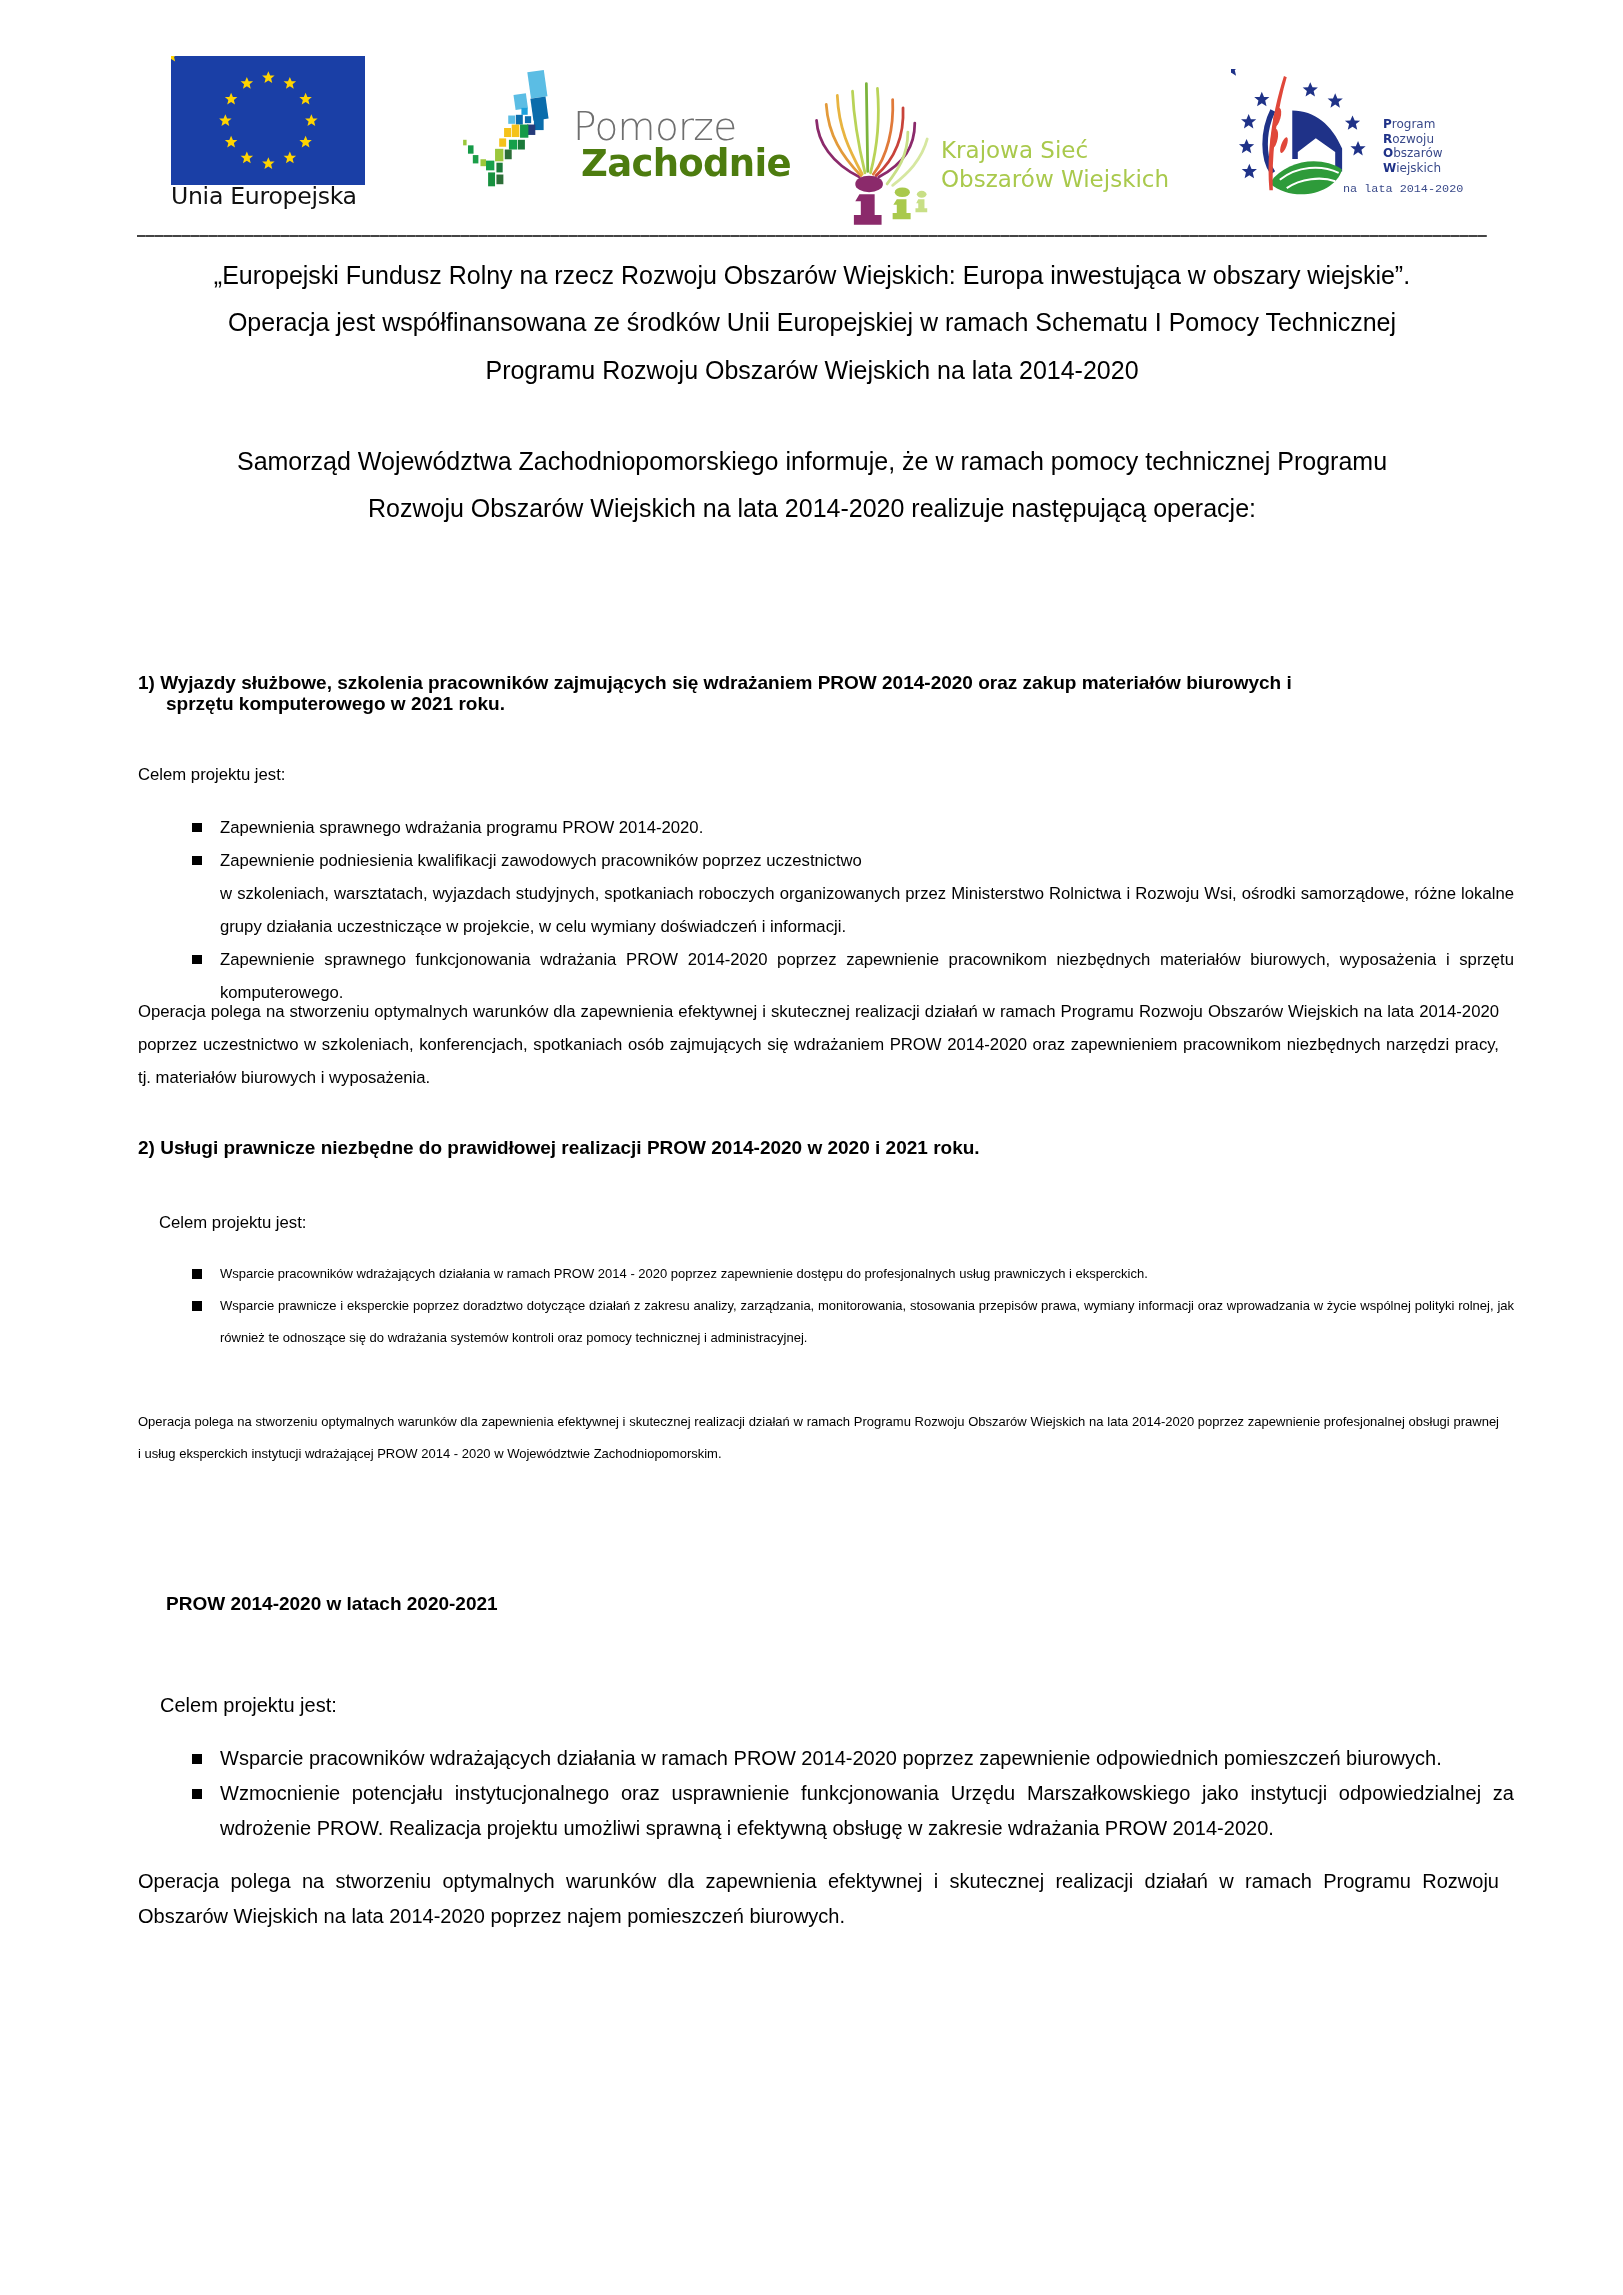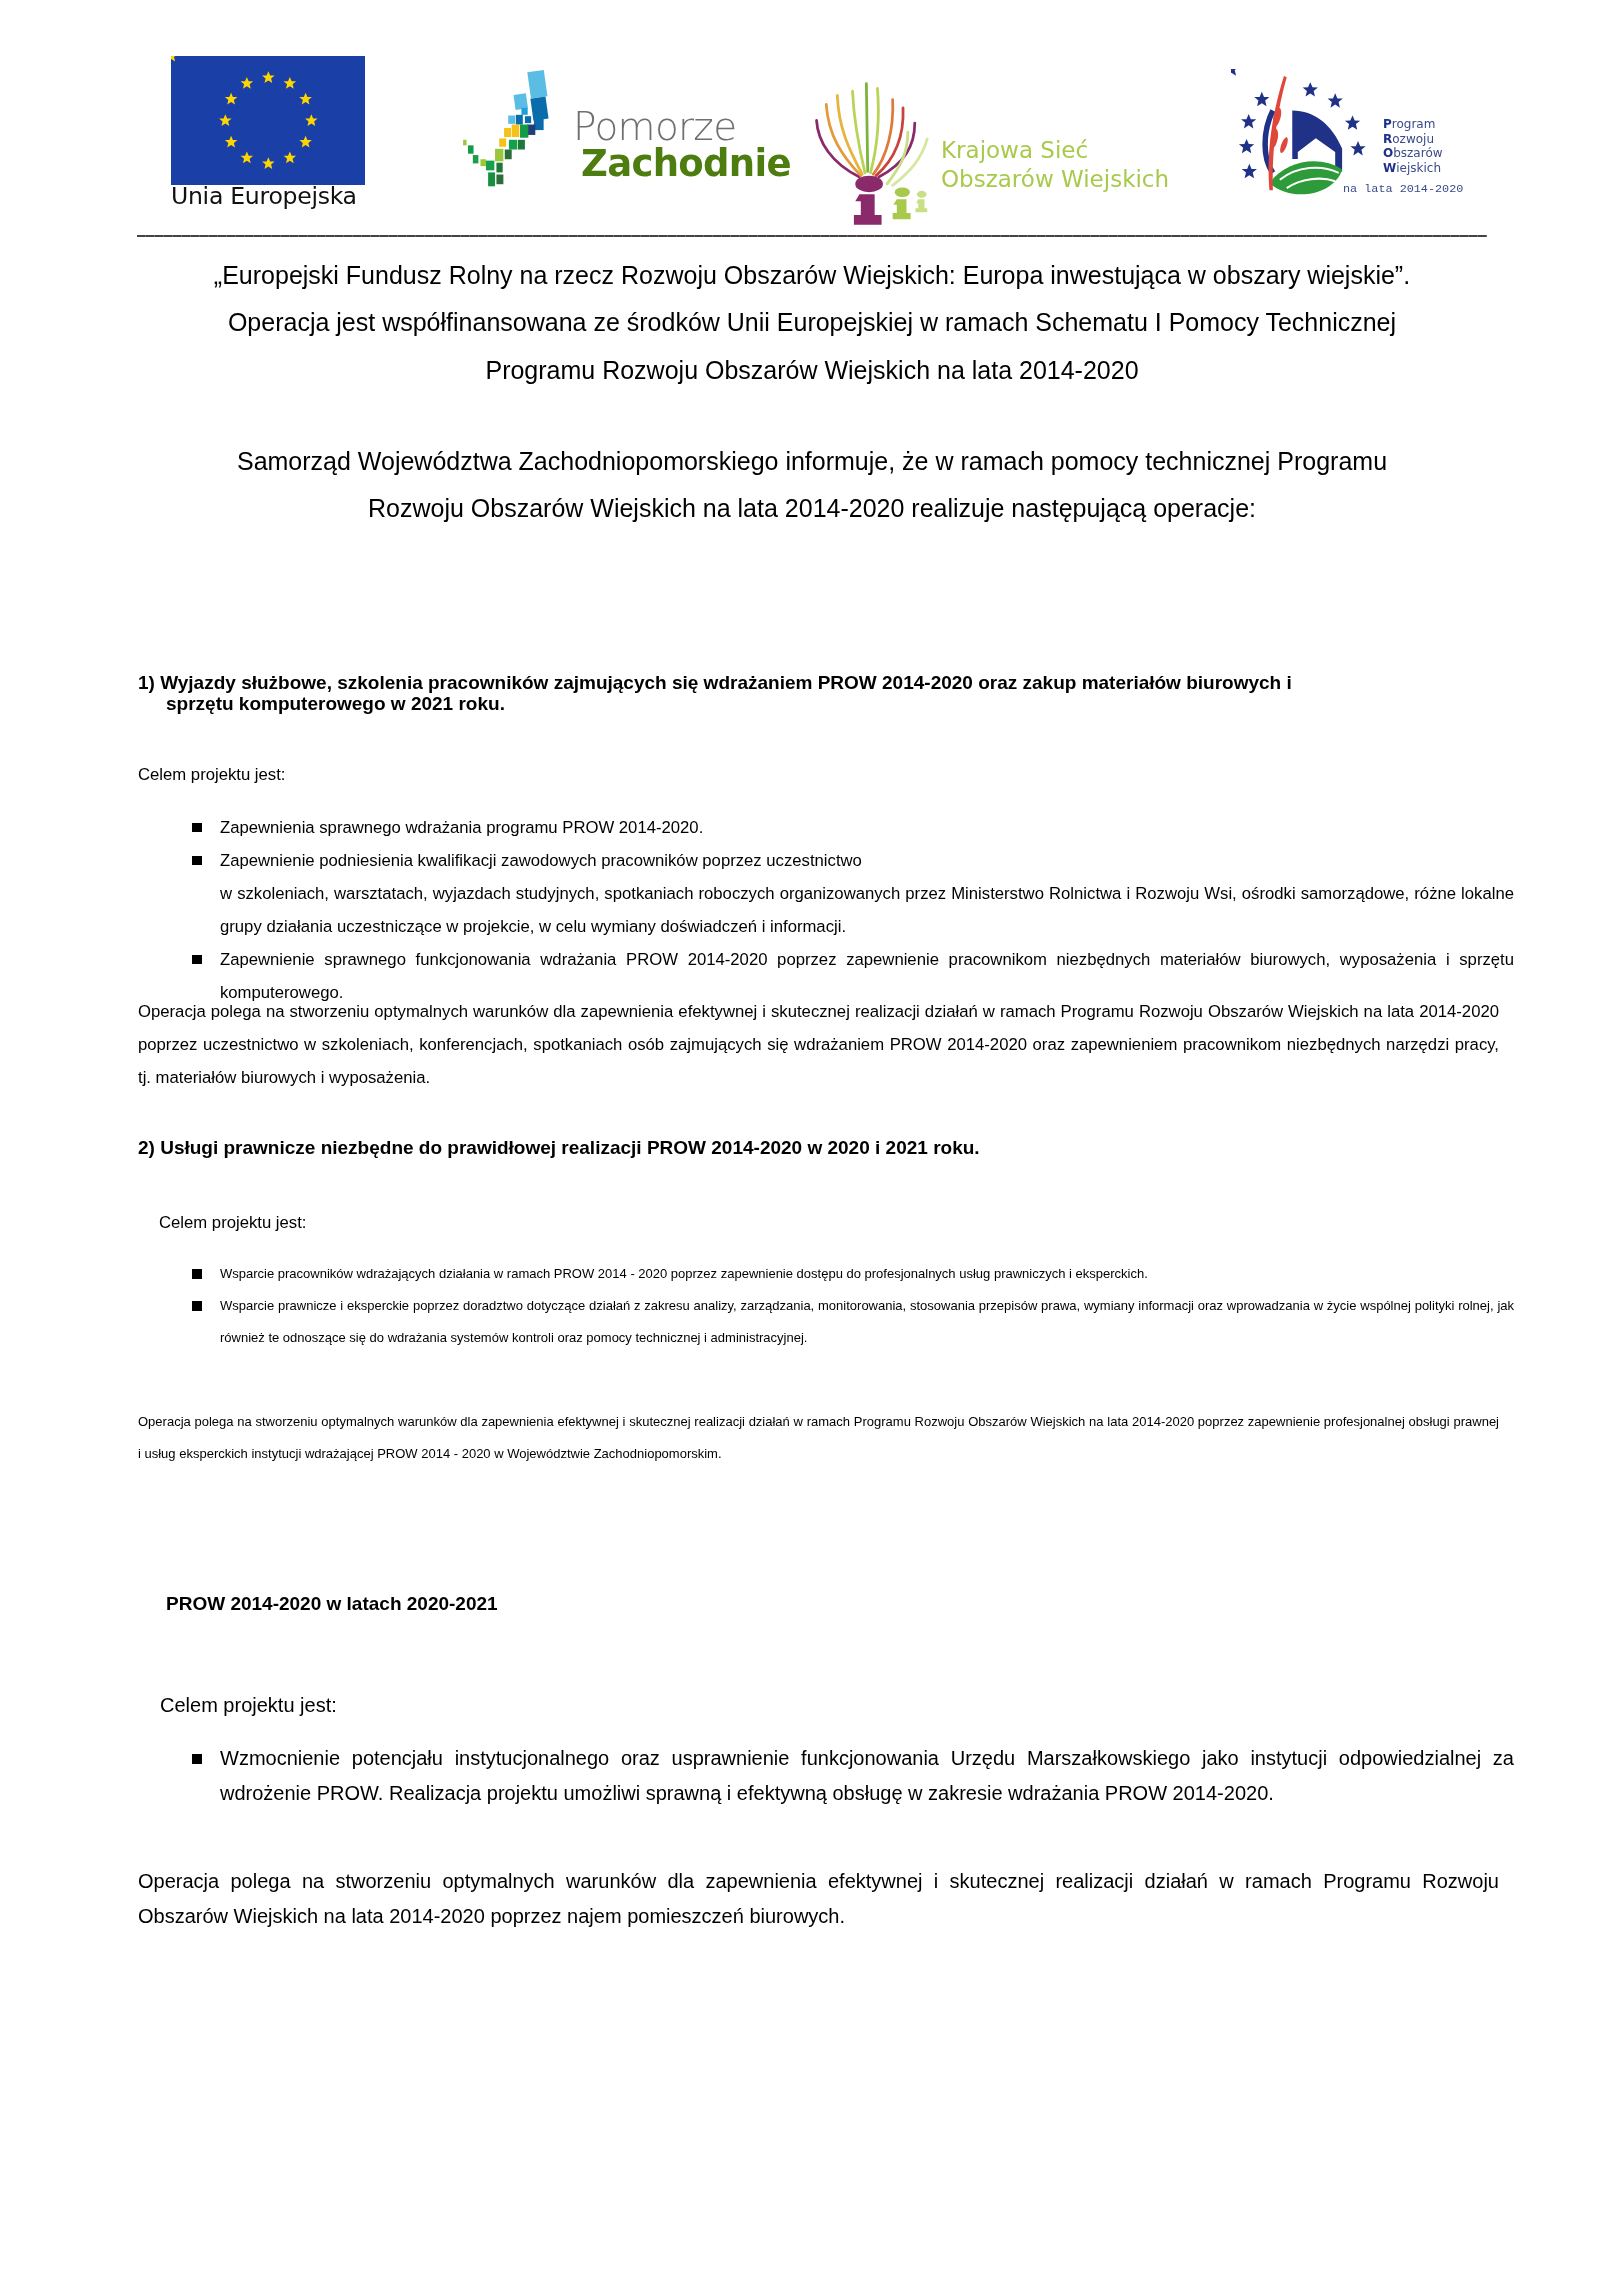--- a/index.html
+++ b/index.html
@@ -194,17 +194,17 @@
   <li><span class="sq" style="top:11px;"></span><span>Wsparcie pracowników wdrażających działania w ramach PROW 2014 - 2020 poprzez zapewnienie dostępu do profesjonalnych usług prawniczych i eksperckich.</span></li>
   <li><span class="sq" style="top:11px;"></span><span>Wsparcie prawnicze i eksperckie poprzez doradztwo dotyczące działań z zakresu analizy, zarządzania, monitorowania, stosowania przepisów prawa, wymiany informacji oraz wprowadzania w życie wspólnej polityki rolnej, jak również te odnoszące się do wdrażania systemów kontroli oraz pomocy technicznej i administracyjnej.</span></li>
 </ul>
 <div class="abs para s2" style="top:1406px;">Operacja polega na stworzeniu optymalnych warunków dla zapewnienia efektywnej i skutecznej realizacji działań w ramach Programu Rozwoju Obszarów Wiejskich na lata 2014-2020 poprzez zapewnienie profesjonalnej obsługi prawnej i usług eksperckich instytucji wdrażającej PROW 2014 - 2020 w Województwie Zachodniopomorskim.</div>
 
 <div class="abs h" style="top:1585px; line-height:37px;">
   <span class="cont">PROW 2014-2020 w latach 2020-2021</span>
 </div>
 <div class="abs intro" style="left:160px; top:1695px; font-size:20px; line-height:20px;">Celem projektu jest:</div>
 <ul class="abs blist s3" style="top:1725px;">
-  <li><span class="sq" style="top:13px;"></span></li>
+  <li><span class="sq" style="top:13px;"></span><span>Wsparcie pracowników wdrażających działania w ramach PROW 2014-2020 poprzez zapewnienie odpowiednich pomieszczeń biurowych.</span></li>
   <li><span class="sq" style="top:13px;"></span><span>Wzmocnienie potencjału instytucjonalnego oraz usprawnienie funkcjonowania Urzędu Marszałkowskiego jako instytucji odpowiedzialnej za wdrożenie PROW. Realizacja projektu umożliwi sprawną i efektywną obsługę w zakresie wdrażania PROW 2014-2020.</span></li>
 </ul>
 <div class="abs para s3" style="top:1864px;">Operacja polega na stworzeniu optymalnych warunków dla zapewnienia efektywnej i skutecznej realizacji działań w ramach Programu Rozwoju Obszarów Wiejskich na lata 2014-2020 poprzez najem pomieszczeń biurowych.</div>
 
 
 </body></html>

